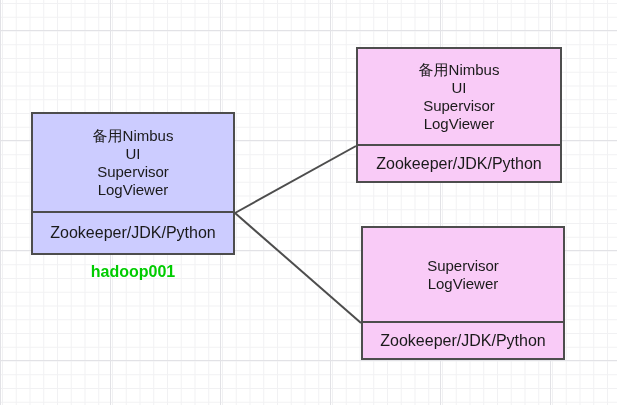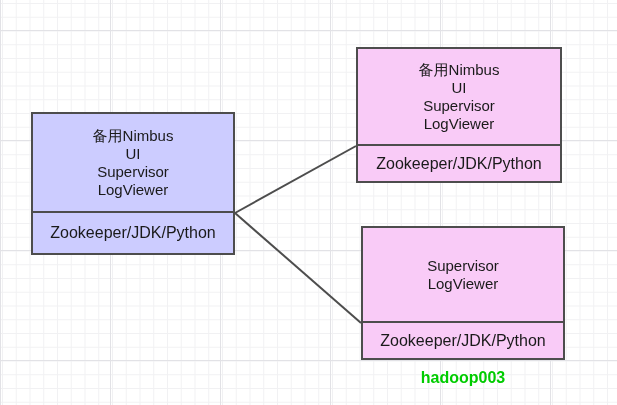--- a/index.html
+++ b/index.html
@@ -101,33 +101,33 @@
 
   <div class="node" id="node-0" style="background: rgb(204, 204, 255); border-color: rgb(77, 77, 77);">
     <div class="node-main">
       <div>备用Nimbus</div>
       <div>UI</div>
       <div>Supervisor</div>
       <div>LogViewer</div>
     </div>
     <div class="node-footer">Zookeeper/JDK/Python</div>
   </div>
+  <div class="host-label" id="host-label-0" style="color: rgb(0, 204, 0);">hadoop001</div>
 
   <div class="node" id="node-1" style="background: rgb(249, 203, 247); border-color: rgb(77, 77, 77);">
     <div class="node-main">
       <div>备用Nimbus</div>
       <div>UI</div>
       <div>Supervisor</div>
       <div>LogViewer</div>
     </div>
     <div class="node-footer">Zookeeper/JDK/Python</div>
   </div>
 
   <div class="node" id="node-2" style="background: rgb(249, 203, 247); border-color: rgb(77, 77, 77);">
     <div class="node-main">
       <div>Supervisor</div>
       <div>LogViewer</div>
     </div>
     <div class="node-footer">Zookeeper/JDK/Python</div>
   </div>
-  <div class="host-label" id="host-label-2" style="color: rgb(0, 204, 0);">hadoop003</div>
 
 </div>
 
 </body></html>

